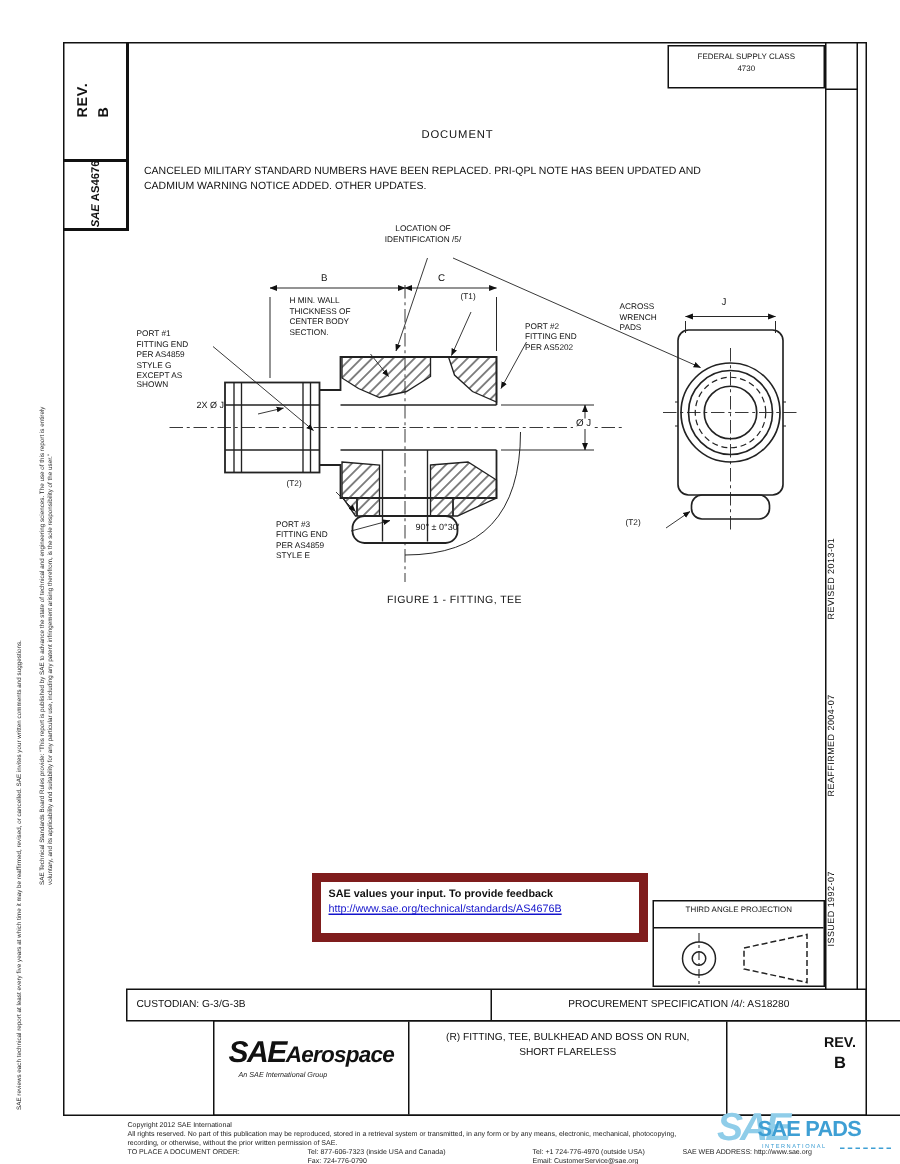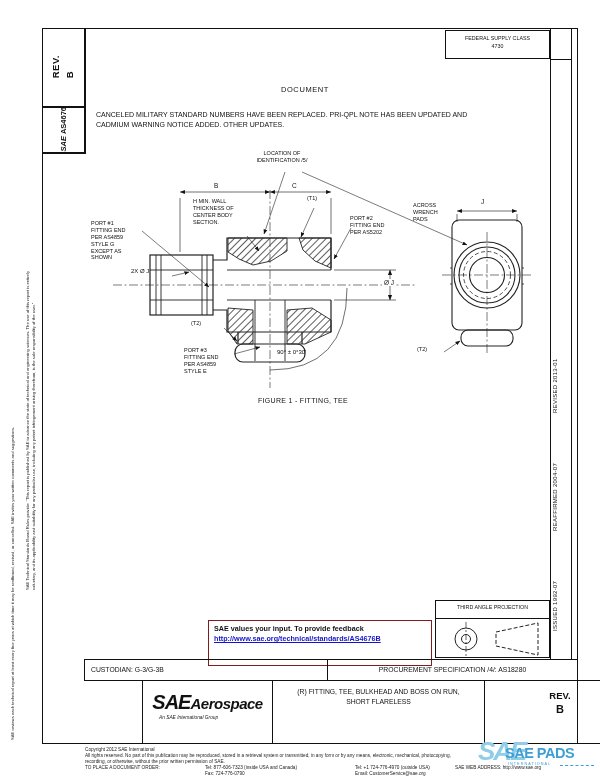--- a/index.html
+++ b/index.html
@@ -22,23 +22,23 @@
   #fsc-box{left:445px;top:30px;width:105px;height:29px;border:1px solid #111;box-sizing:border-box;
            text-align:center;font-size:5.3px;line-height:1.6;padding-top:3px;}
   #fsc-tick{left:550px;top:59px;width:22px;border-top:1px solid #111;}
   #tsb-note{left:25px;top:160px;width:13px;height:430px;font-size:4.2px;line-height:5.6px;color:#222;}
   #review-note{left:10px;top:200px;width:8px;height:540px;font-size:4.2px;color:#222;}
   #dates{left:552px;top:325px;width:18px;height:330px;font-size:6px;letter-spacing:.3px;}
   #dates span{margin:24px 0;display:inline-block;}
   #rationale-h{left:95px;top:85px;width:420px;text-align:center;font-size:7.5px;letter-spacing:.6px;}
   #rationale-b{left:96px;top:110px;width:430px;font-size:7px;line-height:1.45;}
   #fig-caption{left:223px;top:397px;width:160px;text-align:center;font-size:7px;letter-spacing:.3px;}
-  #feedback{left:208px;top:620px;width:224px;height:46px;border:1px solid #7f1d1d;box-sizing:border-box;
+  #feedback{left:208px;top:582px;width:224px;height:46px;border:6px solid #7f1d1d;box-sizing:border-box;
             padding:3px 5px;font-size:7.2px;font-weight:bold;line-height:1.4;}
-  #feedback a{color:#1414cc;font-weight:bold;}
+  #feedback a{color:#1414cc;font-weight:normal;}
   #proj-box{left:435px;top:600px;width:115px;height:58px;border:1px solid #111;box-sizing:border-box;}
   #proj-box .hd{height:14px;border-bottom:1px solid #111;text-align:center;font-size:5.3px;padding-top:3px;}
   #cust-row{left:84px;top:659px;width:494px;height:22px;border:1px solid #111;box-sizing:border-box;display:flex;}
   #cust-row .c1{width:236px;border-right:1px solid #111;font-size:6.8px;line-height:19px;padding-left:6px;}
   #cust-row .c2{flex:1;text-align:center;font-size:6.8px;line-height:19px;}
   #title-block{left:100px;top:680px;width:494px;height:64px;border:1.5px solid #111;box-sizing:border-box;display:flex;margin-left:42px;}
   .tb-cell{border-right:1.5px solid #111;box-sizing:border-box;}
   #tb-logo{width:130px;padding-top:10px;text-align:center;}
   #tb-logo .big{font-size:20px;font-weight:900;font-style:italic;letter-spacing:-1px;}
   #tb-logo .aero{font-size:15px;font-style:italic;font-weight:600;letter-spacing:-.5px;}

